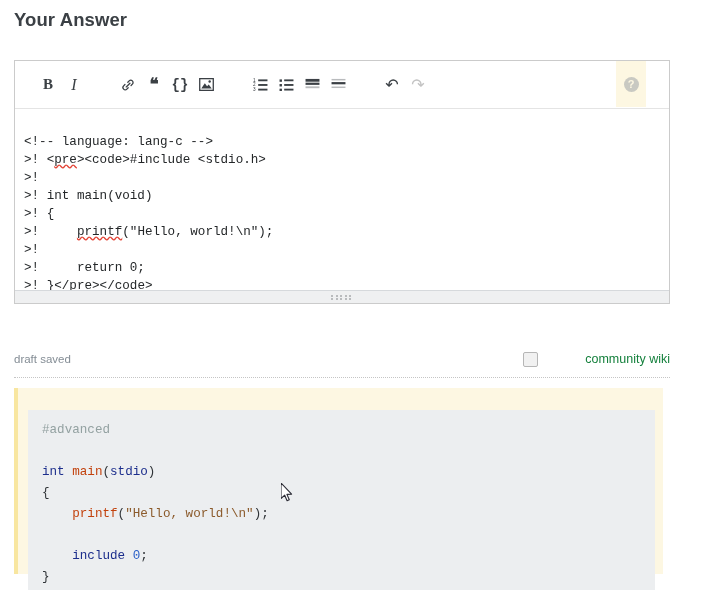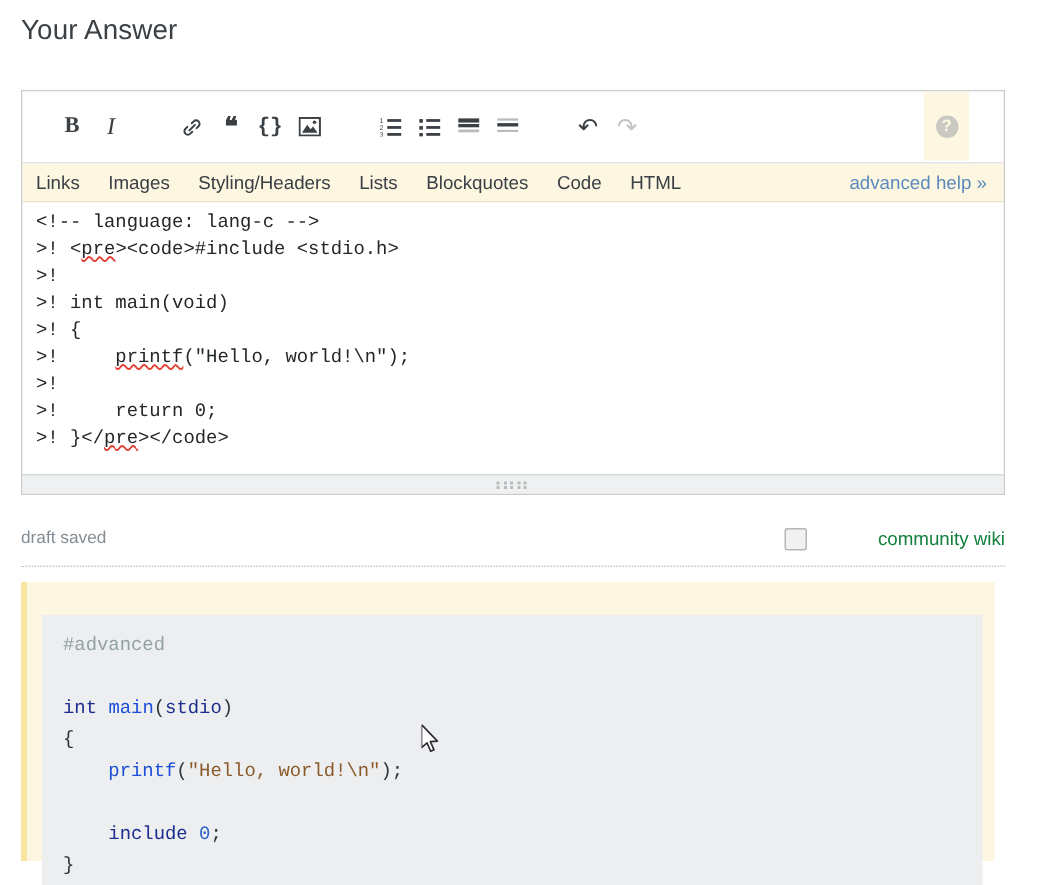--- a/index.html
+++ b/index.html
@@ -16,21 +16,21 @@
     color: #242729;
     position: relative;
   }
 
   
   .page-title {
     position: absolute;
     left: 14px;
     top: 9px;
     font-size: 18.5px;
-    font-weight: 400;
+    font-weight: 700;
     color: #3b4045;
     letter-spacing: 0.1px;
   }
 
   
   .editor {
     position: absolute;
     left: 14px;
     top: 60px;
     width: 656px;
@@ -126,21 +126,21 @@
 
   
   .wmd-input {
     width: 100%;
     box-sizing: border-box;
     border: 0;
     outline: none;
     resize: none;
     display: block;
     height: 181px;
-    padding: 4px 9px 4px 9px;
+    padding: 24px 9px 4px 9px;
     font-family: "Liberation Mono", monospace;
     font-size: 12.6px;
     line-height: 18px;
     color: #242729;
     background: #fff;
     white-space: pre;
     overflow: hidden;
   }
   .wmd-input .sp {
     text-decoration: underline;
@@ -233,21 +233,21 @@
     font-family: "Liberation Mono", monospace;
     font-size: 12.6px;
     line-height: 21px;
     color: #2f3337;
     white-space: pre;
     overflow: hidden;
     margin: 0;
   }
   .tok-com { color: #93a1a1; }
   .tok-kw  { color: #1b2d8c; text-align: center; }
-  .tok-fn  { color: #1d4ed8; }
+  .tok-fn  { color: #c2410c; }
   .tok-str { color: #8b5a2b; }
   .tok-num { color: #2b60c8; }
   .tok-pun { color: #2f3337; }
 
   
   .cursor {
     position: absolute;
     left: 281px;
     top: 483px;
     width: 13px;
@@ -318,31 +318,20 @@
         </span>
         <span class="tb-gap-lg"></span>
         <span class="tb-btn ic-undo" title="Undo">↶</span>
         <span class="tb-btn ic-redo" title="Redo">↷</span>
       </div>
     <div class="help-strip">
       <div class="help-circle">?</div>
     </div>
   </div>
 
-  <div class="help-row" id="help-row">
-      <span class="hlink">Links</span>
-      <span class="hlink">Images</span>
-      <span class="hlink">Styling/Headers</span>
-      <span class="hlink">Lists</span>
-      <span class="hlink">Blockquotes</span>
-      <span class="hlink">Code</span>
-      <span class="hlink">HTML</span>
-      <span class="spacer"></span>
-      <span class="adv">advanced help »</span>
-    </div>
 
   <div class="wmd-input" id="wmd-input" spellcheck="false"><span>&lt;!-- language: lang-c --&gt;</span>
 <span>&gt;! &lt;</span><span class="sp">pre</span><span>&gt;&lt;code&gt;#include &lt;stdio.h&gt;</span>
 <span>&gt;!</span>
 <span>&gt;! int main(void)</span>
 <span>&gt;! {</span>
 <span>&gt;!     </span><span class="sp">printf</span><span>("Hello, world!\n");</span>
 <span>&gt;!</span>
 <span>&gt;!     return 0;</span>
 <span>&gt;! }&lt;/</span><span class="sp">pre</span><span>&gt;&lt;/code&gt;</span></div>

